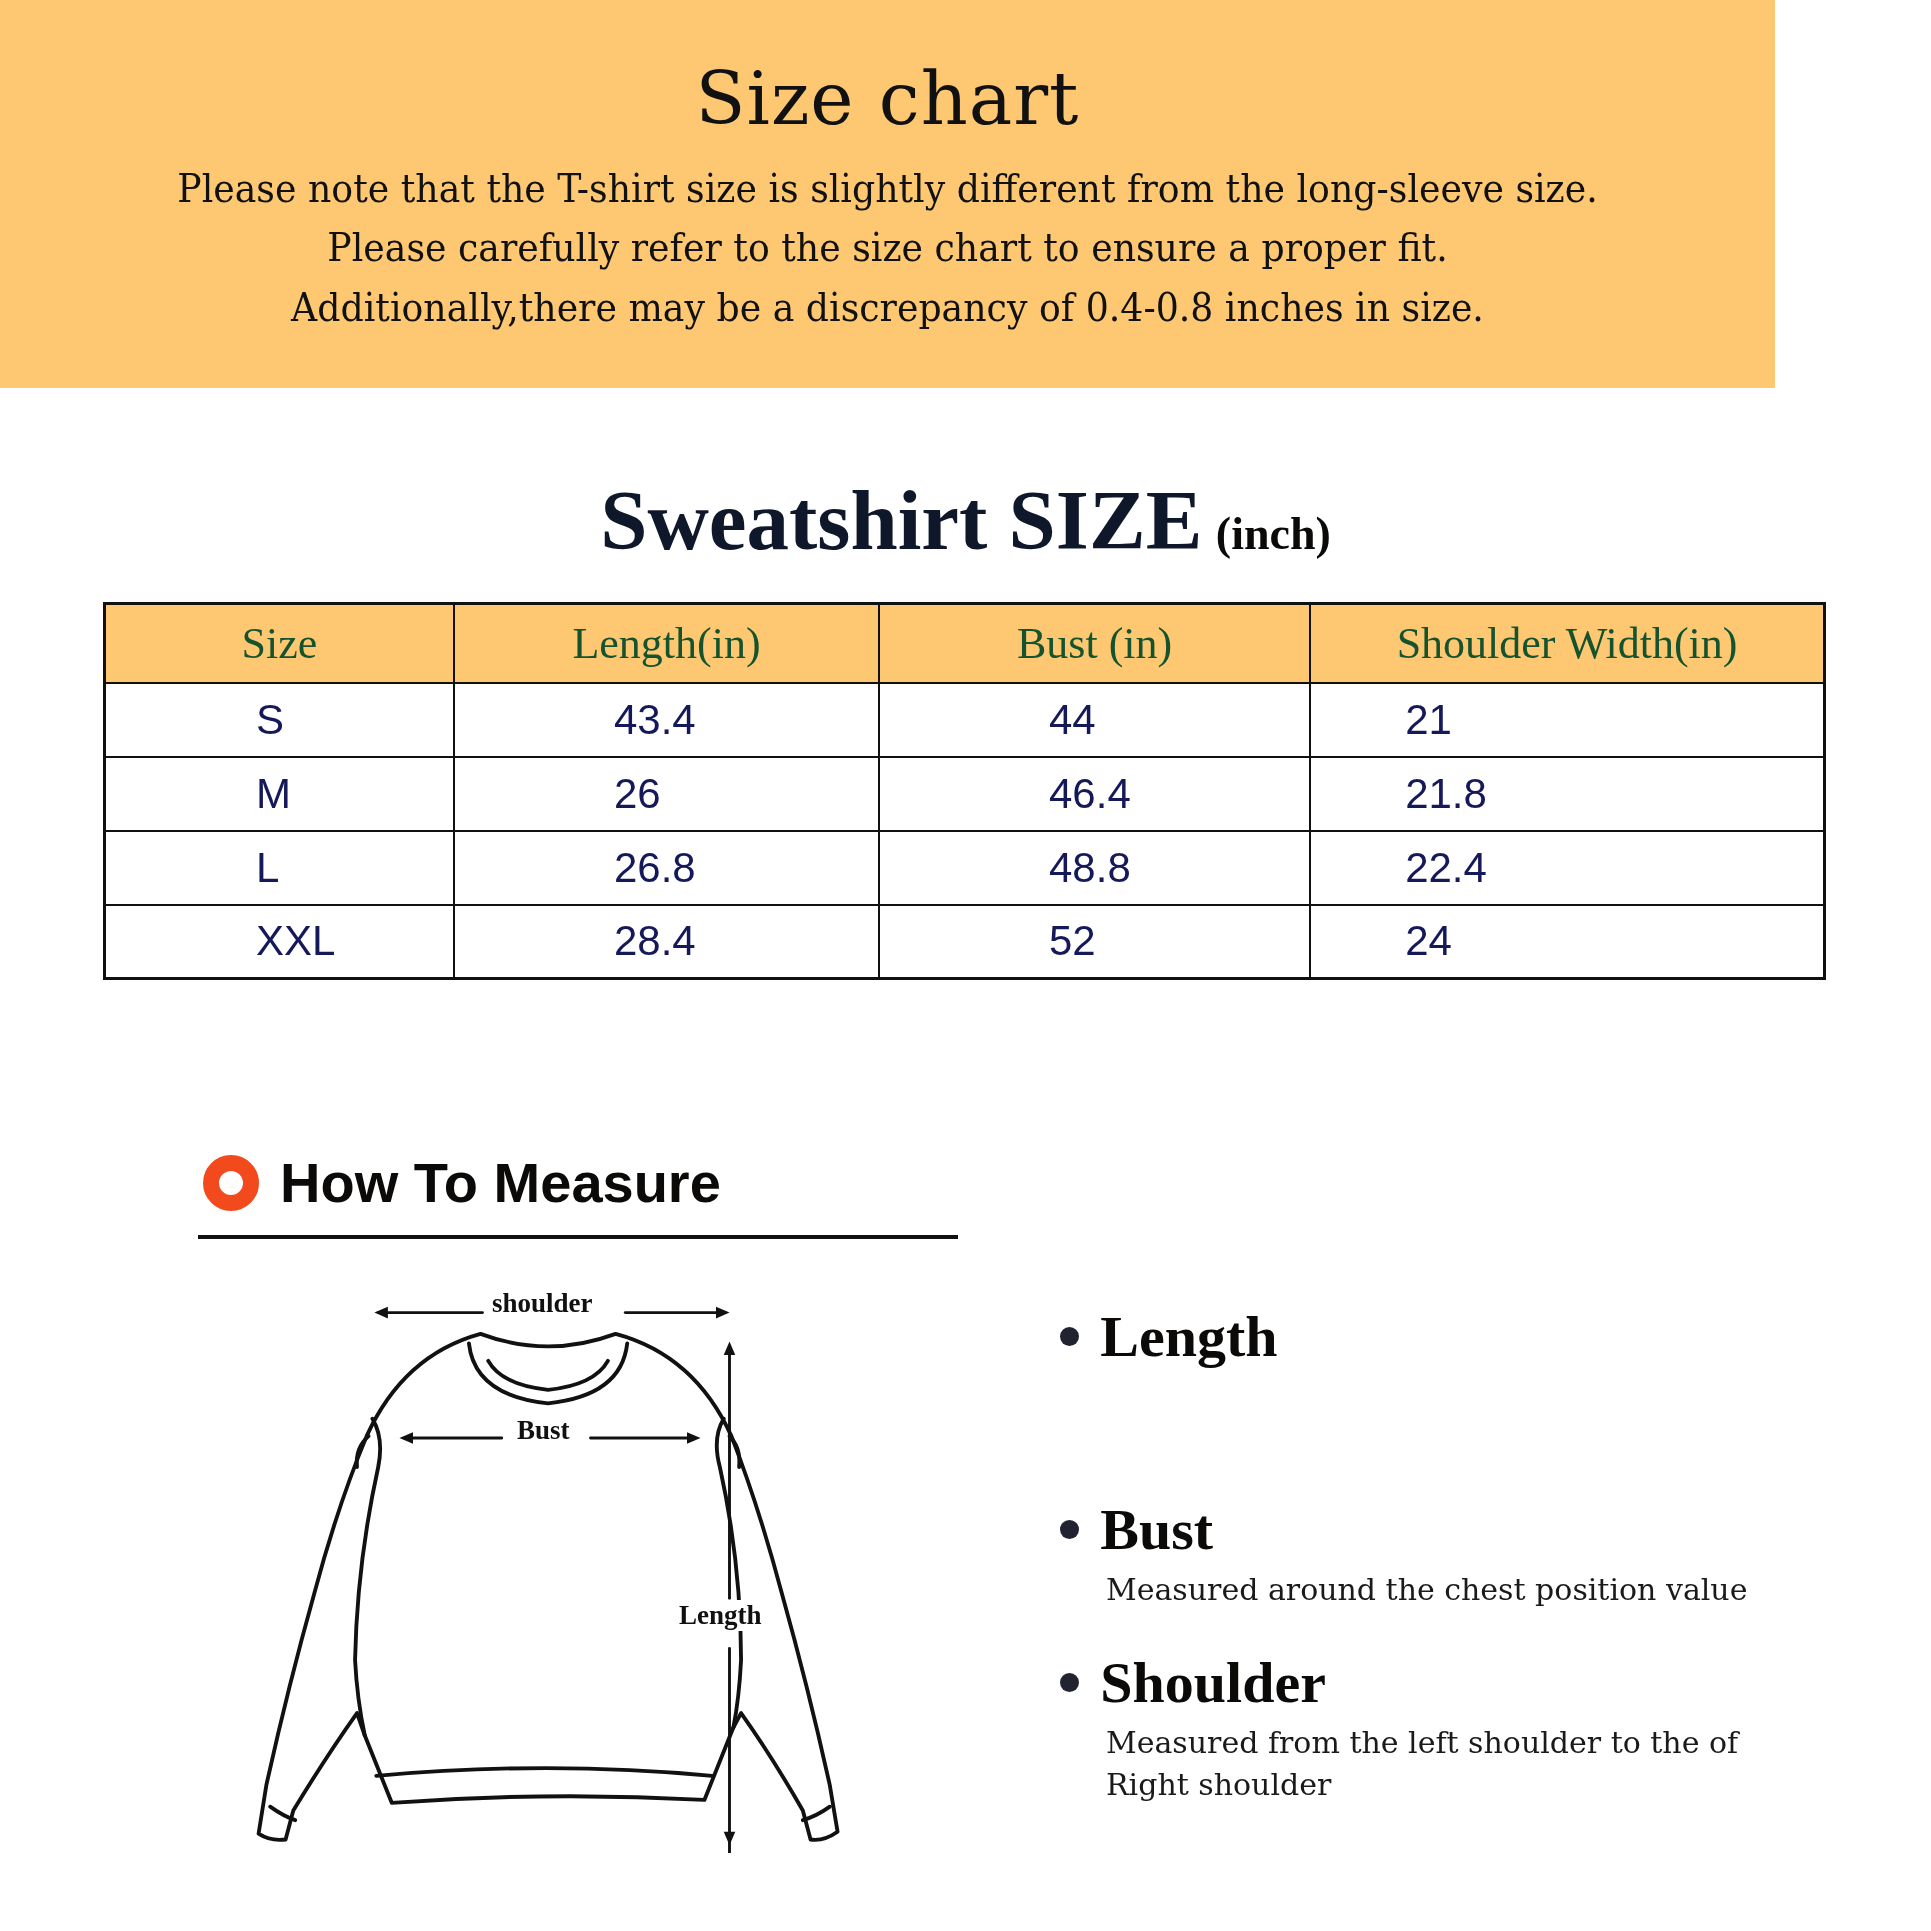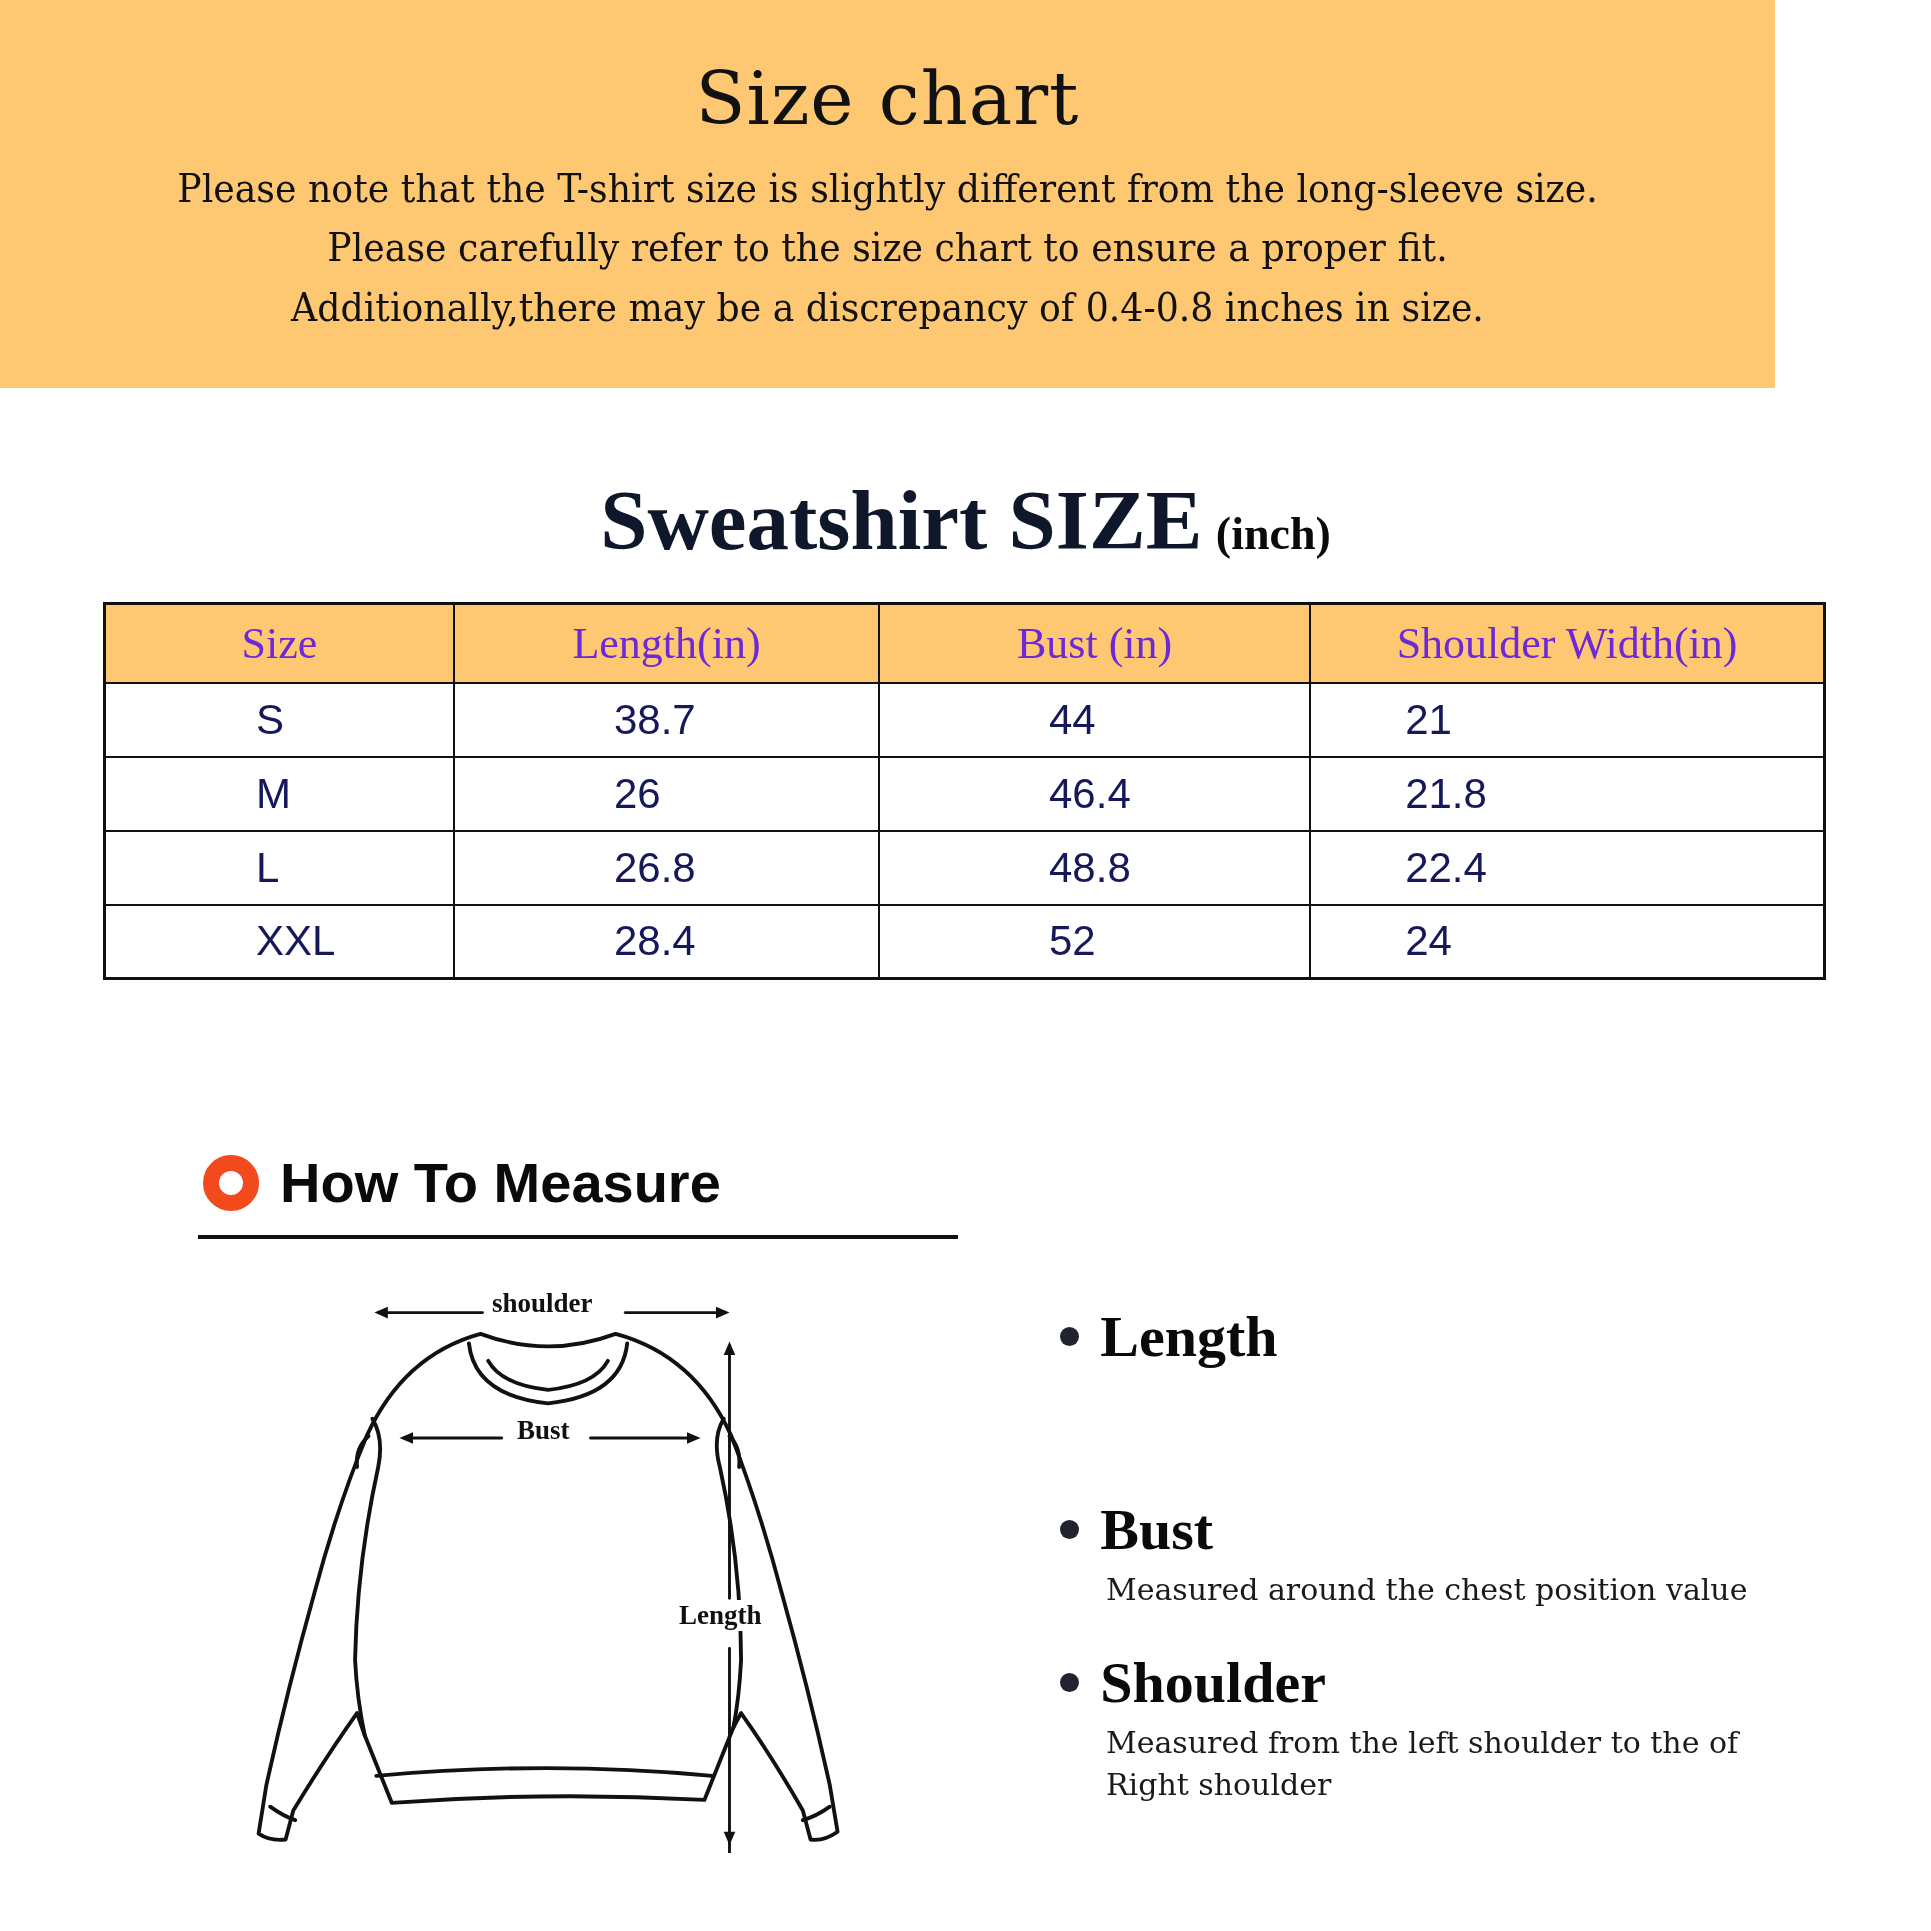--- a/index.html
+++ b/index.html
@@ -30,21 +30,21 @@
     font-family: "Liberation Serif", serif; font-weight: bold; font-size: 46px; color: #0c0a08; margin-left: 13.5px;
   }
 
   .size-table {
     position: absolute; left: 103px; top: 602px; width: 1723px;
     border-collapse: collapse; border: 3.9px solid #111;
   }
   .size-table th, .size-table td { border: 2.9px solid #111; text-align: center; vertical-align: middle; }
   .size-table th {
     background: #fdc871; height: 79px;
-    font-family: "Liberation Serif", serif; font-weight: normal; font-size: 44px; color: #6d28d9;
+    font-family: "Liberation Serif", serif; font-weight: normal; font-size: 44px; color: #14532d;
   }
   .size-table td {
     height: 74px; font-family: "Liberation Sans", sans-serif; font-size: 42px; color: #15195a;
   }
   .size-table td.sz { text-align: left; padding-left: 150px; }
   .size-table td.len { text-align: left; padding-left: 159px; }
   .size-table td.bust { text-align: left; padding-left: 169px; }
   .size-table td.shd { text-align: left; padding-left: 94px; }
   .c1 { width: 350px; } .c2 { width: 426px; } .c3 { width: 432px; } .c4 { width: 516px; }
 
@@ -95,21 +95,21 @@
     <tr>
       <th class="c1">Size</th>
       <th class="c2">Length(in)</th>
       <th class="c3">Bust (in)</th>
       <th class="c4">Shoulder Width(in)</th>
     </tr>
   </thead>
   <tbody>
     <tr>
       <td class="sz">S</td>
-      <td class="len">38.7</td>
+      <td class="len">43.4</td>
       <td class="bust">44</td>
       <td class="shd">21</td>
     </tr>
     <tr>
       <td class="sz">M</td>
       <td class="len">26</td>
       <td class="bust">46.4</td>
       <td class="shd">21.8</td>
     </tr>
     <tr>

